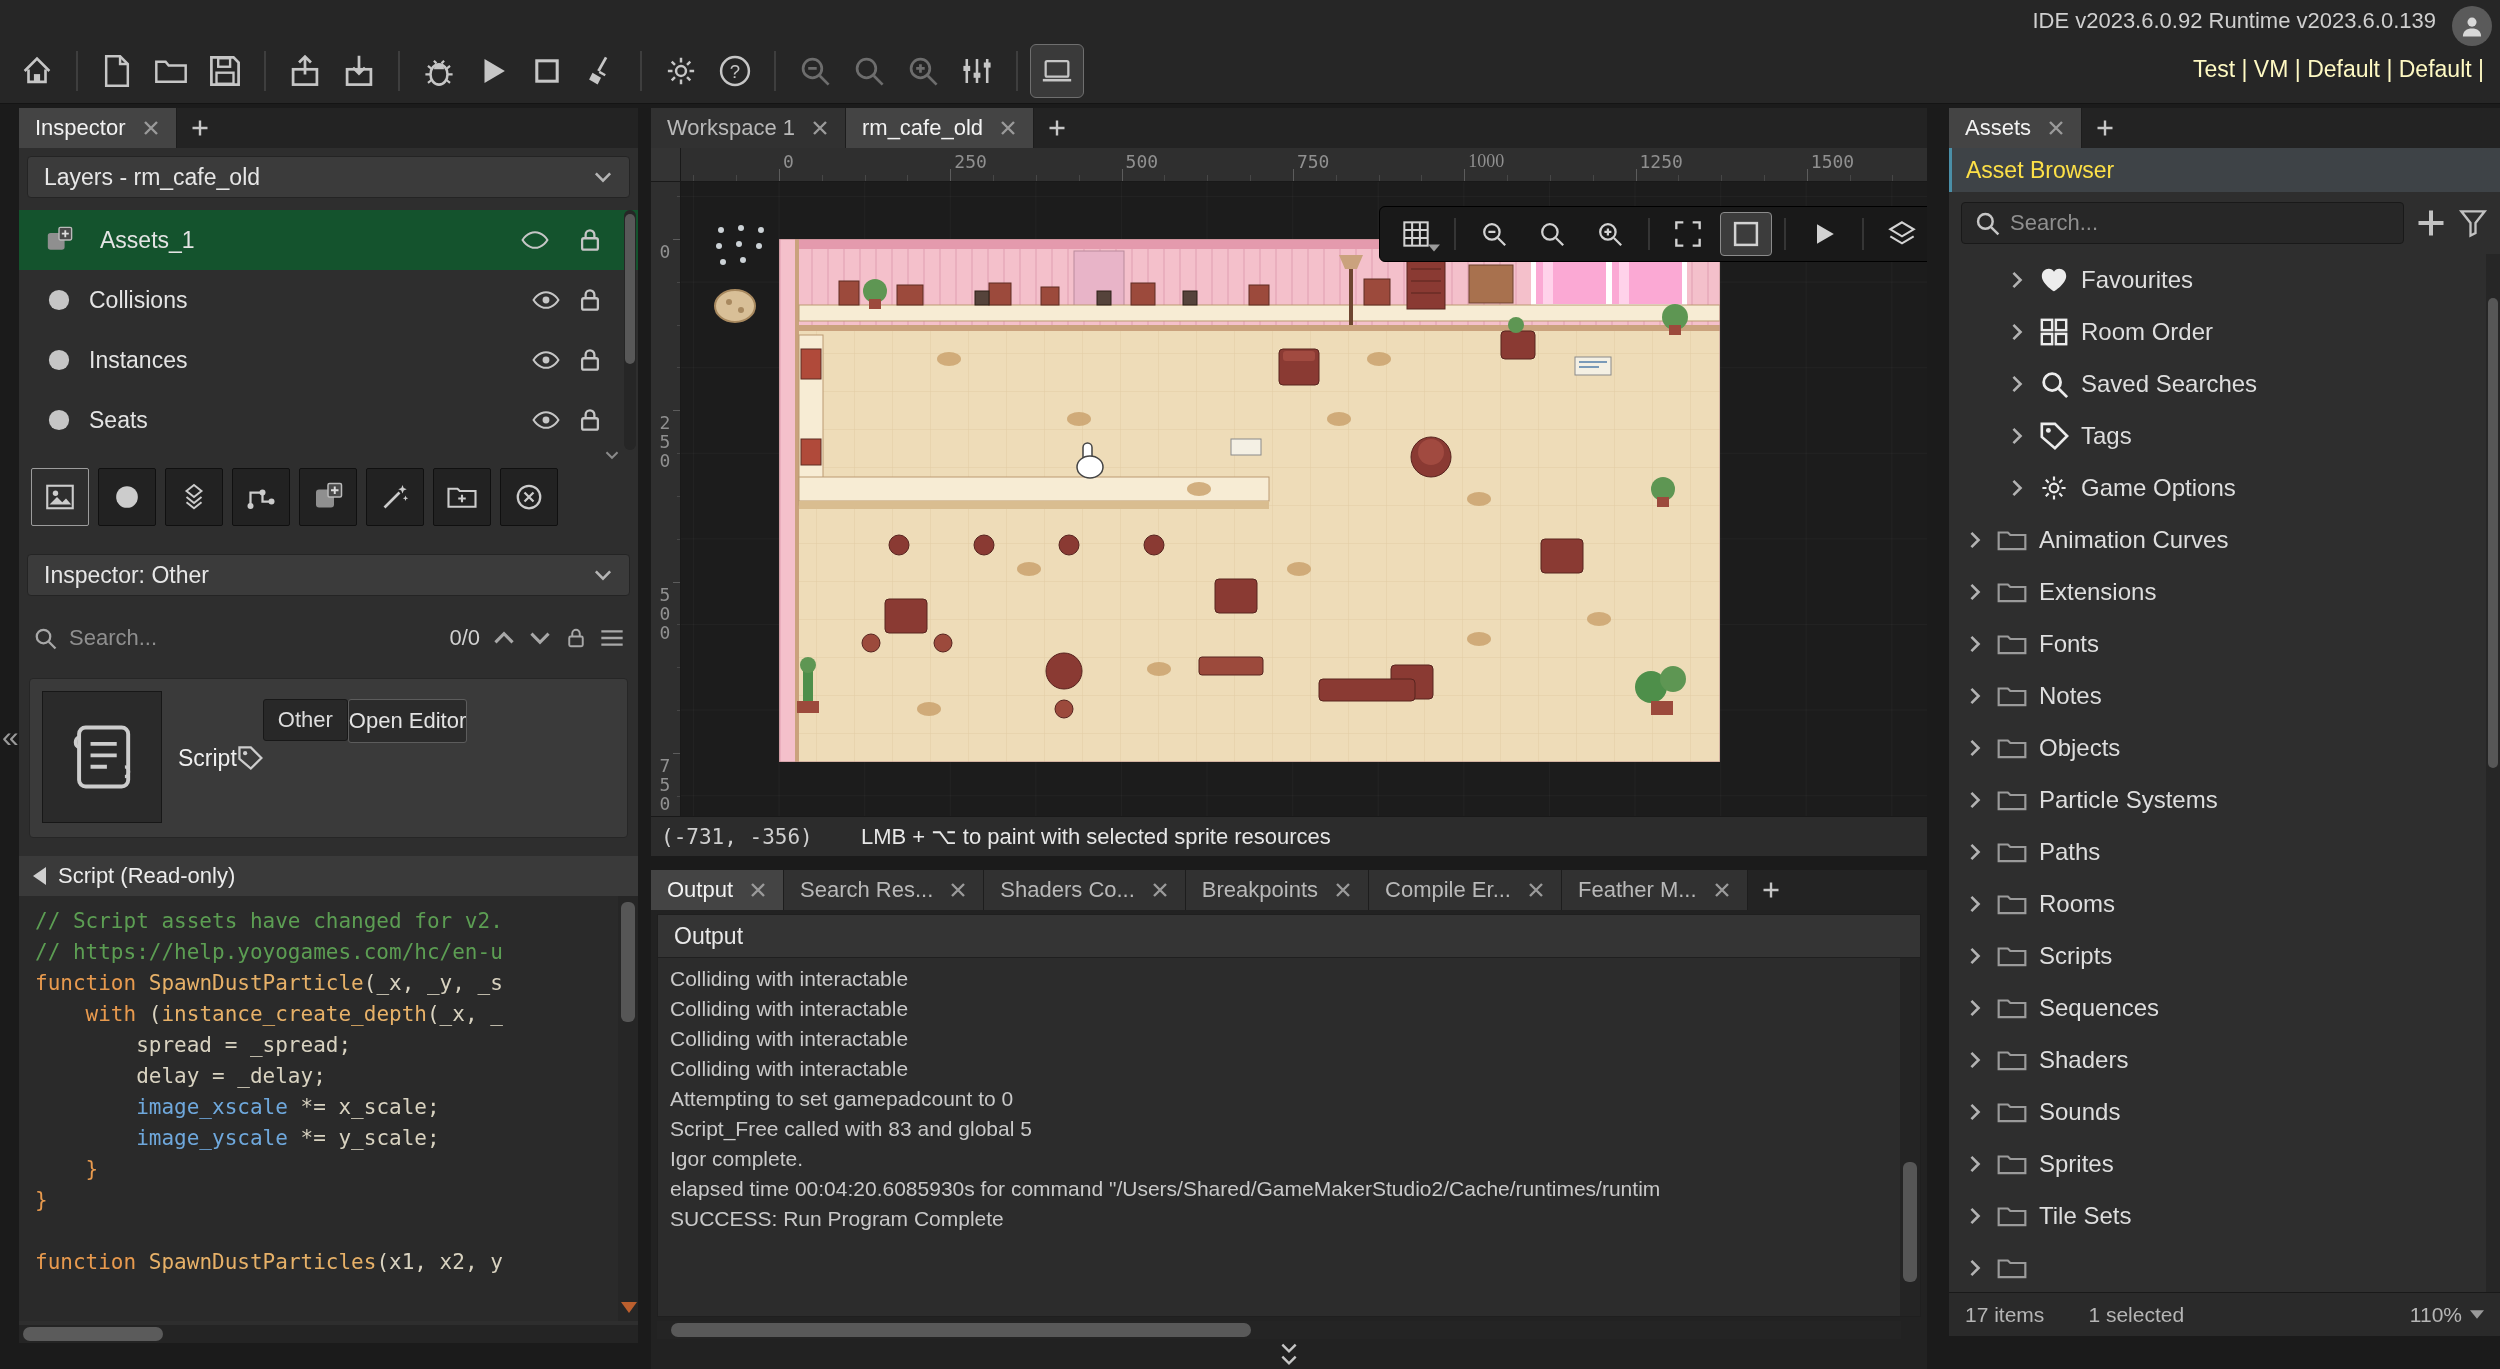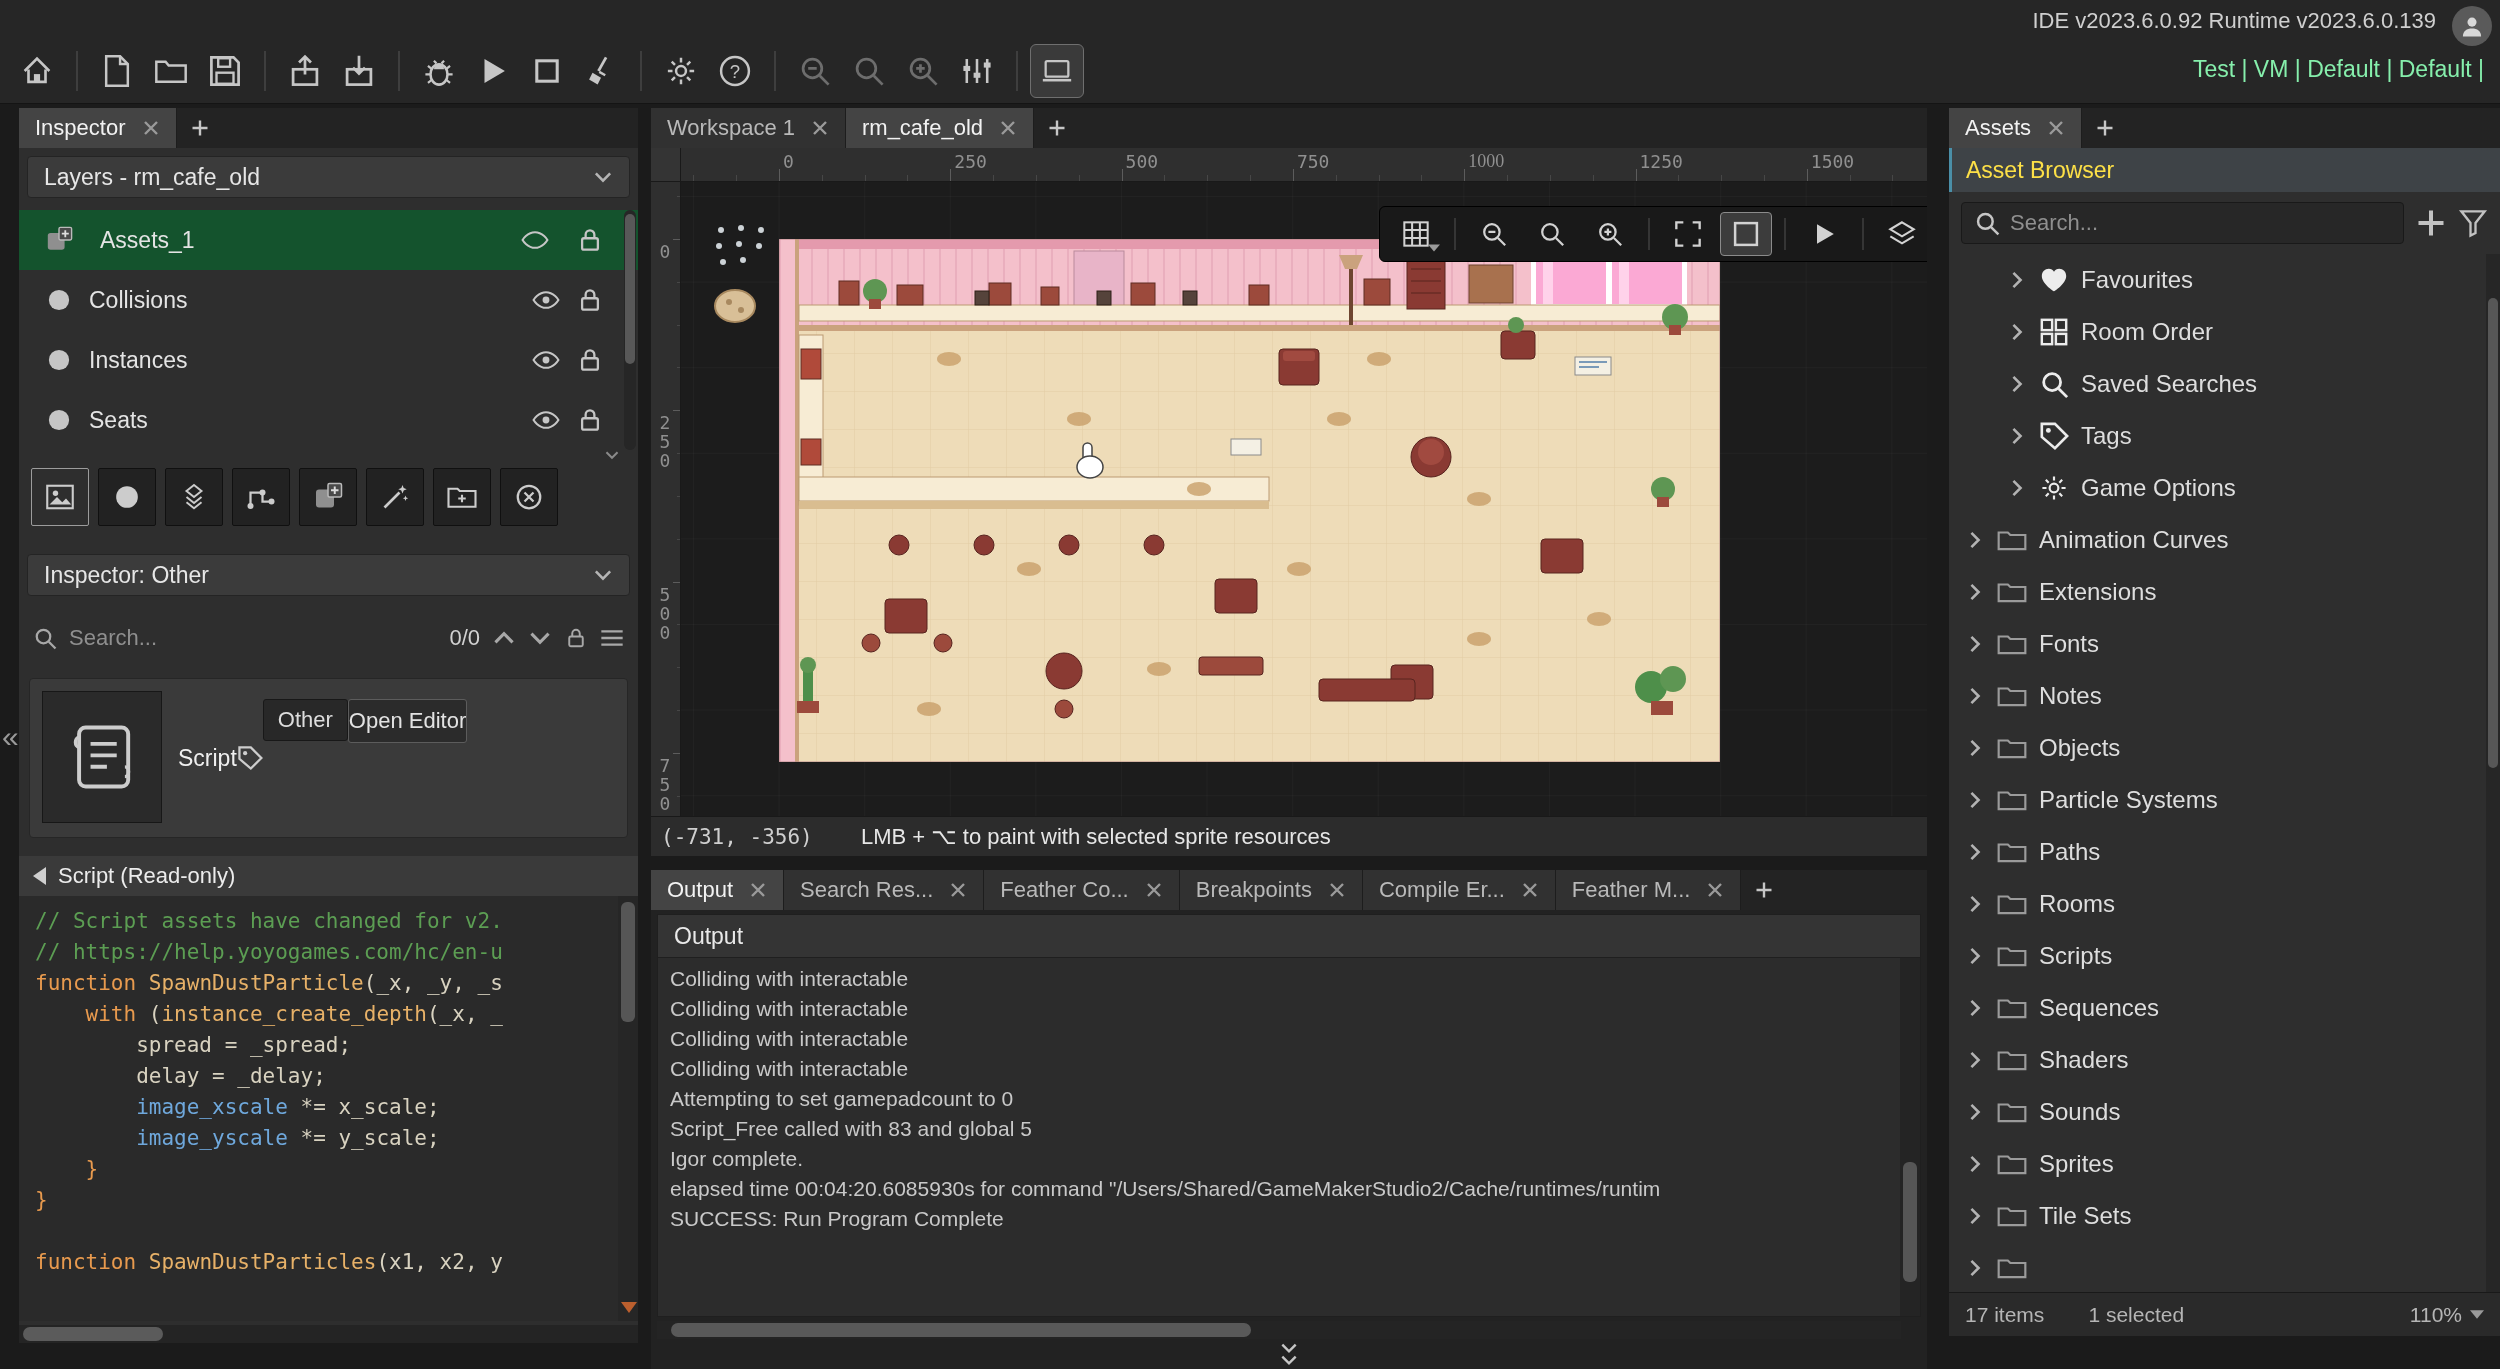--- a/index.html
+++ b/index.html
@@ -16,21 +16,21 @@
   #titlebar{position:absolute;left:0;top:0;right:0;height:104px;background:#262626;border-bottom:1px solid #141414;}
   #version-text{position:absolute;top:8px;right:64px;font-size:22px;color:#cfcfcf;}
   #avatar{position:absolute;top:6px;right:8px;width:40px;height:40px;border-radius:50%;background:#5a5a5a;display:flex;align-items:center;justify-content:center;}
   #avatar .icon{width:26px;height:26px;color:#d8d8d8;}
   #main-toolbar{position:absolute;left:10px;top:42px;display:flex;align-items:center;height:58px;}
   .tbtn{width:54px;height:54px;display:flex;align-items:center;justify-content:center;border-radius:6px;cursor:default;}
   .tbtn .icon{width:34px;height:34px;}
   .tbtn.dim .icon{color:#6d6d6d;}
   .tbtn.boxed{background:#3a3a3a;border:1px solid #6f6f6f;}
   .vdiv{width:2px;height:40px;background:#3e3e3e;margin:0 12px;}
-  #config-text{position:absolute;top:56px;right:16px;font-size:23px;color:#86efac;}
+  #config-text{position:absolute;top:56px;right:16px;font-size:23px;color:#fef9c3;}
 
   
   .panel{position:absolute;display:flex;flex-direction:column;background:#2e2e2e;}
   .tabs-row{height:40px;background:#232323;display:flex;align-items:flex-end;flex:none;}
   .tab{height:40px;display:flex;align-items:center;gap:16px;padding:0 16px;background:#313131;color:#b9b9b9;font-size:22px;border-right:1px solid #1d1d1d;}
   .tab.active{background:#444444;color:#f2f2f2;}
   .tab .icon{width:18px;height:18px;color:#9a9a9a;}
   .tab-add{width:46px;height:40px;display:flex;align-items:center;justify-content:center;color:#b9b9b9;}
   .tab-add .icon{width:18px;height:18px;}
   .dropdown{height:42px;background:#3b3b3b;border:1px solid #242424;border-radius:4px;margin:8px;display:flex;align-items:center;padding:0 16px;font-size:23px;color:#e6e6e6;flex:none;}
@@ -904,21 +904,21 @@
         </div>
         <div class="tab">
           <span>Search Res...</span>
           <span class="icon" style="width:18px;height:18px">
             <svg viewBox="0 0 12 12">
               <path d="M2 2l8 8M10 2l-8 8" stroke="currentColor" stroke-width="1.6" fill="none"></path>
             </svg>
           </span>
         </div>
         <div class="tab">
-          <span>Feather Co...</span>
+          <span>Shaders Co...</span>
           <span class="icon" style="width:18px;height:18px">
             <svg viewBox="0 0 12 12">
               <path d="M2 2l8 8M10 2l-8 8" stroke="currentColor" stroke-width="1.6" fill="none"></path>
             </svg>
           </span>
         </div>
         <div class="tab">
           <span>Breakpoints</span>
           <span class="icon" style="width:18px;height:18px">
             <svg viewBox="0 0 12 12">

